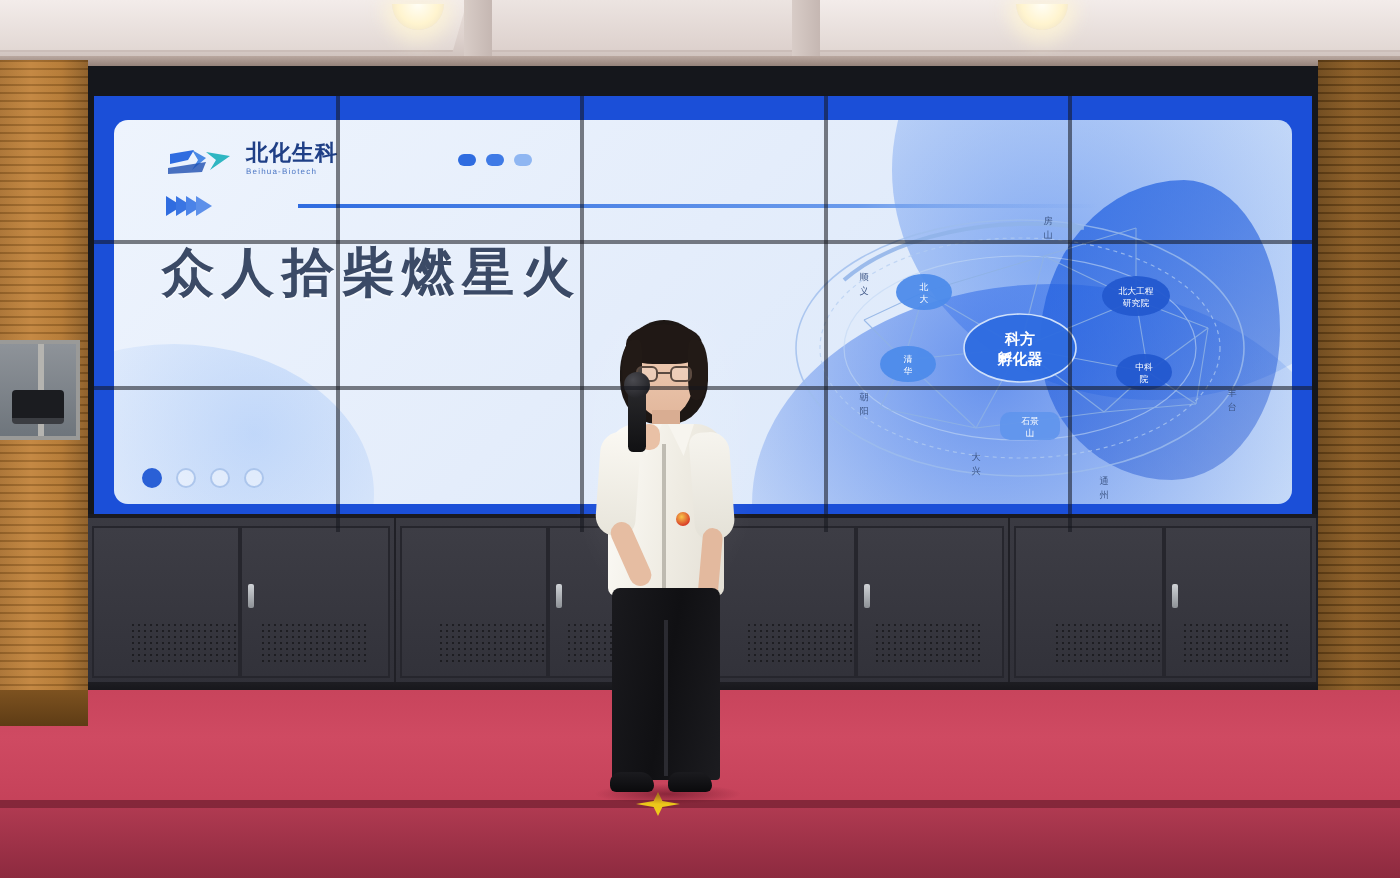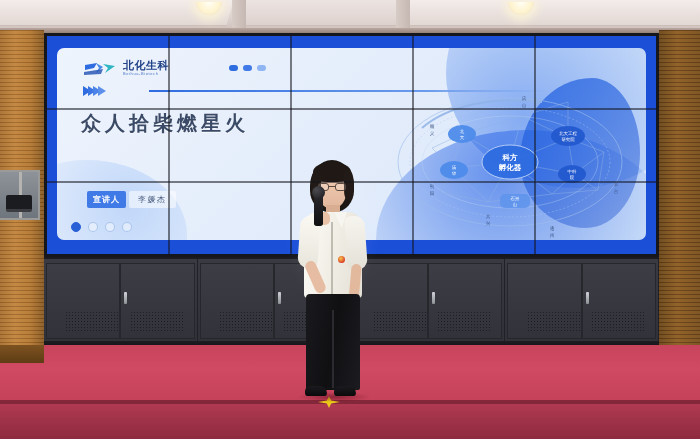--- a/index.html
+++ b/index.html
@@ -73,20 +73,21 @@
 
   
   .wall-frame {
     position:absolute; left:44px; top:33px; width:615px; height:224px;
     background:#15171c;
     padding:3px;
   }
   .screen {
     position:relative; width:100%; height:100%; overflow:hidden;
     background:#1b4fd8;
+    margin-top:12px;
   }
   
   .bezel-v, .bezel-h {
     position:absolute; background:rgba(20,22,30,0.55);
     z-index:40; pointer-events:none;
   }
   .bezel-v { top:0; width:2px; height:100%; }
   .bezel-h { left:0; height:2px; width:100%; }
 
   
@@ -140,22 +141,22 @@
   .chev.c3 { border-left-color:#4b83e8; }
   .chev.c4 { border-left-color:#5d90ea; }
   .hrule {
     position:absolute; left:92px; top:42px; width:400px; height:1.5px;
     background:linear-gradient(90deg,#2f6ce0,#6b9bec 70%,rgba(120,165,240,0));
   }
 
   
   .title-block { position:absolute; left:24px; top:62px; }
   .title-line {
-    font-family:Liberation Mono, monospace;
-    font-size:20px; font-weight:bold; color:#3b4a66;
+    font-family:Liberation Serif, serif;
+    font-size:26px; font-weight:bold; color:#3b4a66;
     letter-spacing:4px; line-height:30px;
     text-shadow:0 1px 0 rgba(255,255,255,0.6);
   }
 
   
   .speaker-row { position:absolute; left:30px; bottom:32px; display:flex; align-items:center; }
   .speaker-badge {
     background:#3f7ae6; color:#fff; font-size:8px; font-weight:bold;
     padding:3px 6px; border-radius:2px; letter-spacing:1px;
   }
@@ -402,24 +403,20 @@
             <div class="chev c2"></div>
             <div class="chev c3"></div>
             <div class="chev c4"></div>
           </div>
           <div class="hrule"></div>
 
           <div class="title-block">
             <div class="title-line">众人拾柴燃星火</div>
           </div>
 
-          <div class="speaker-row">
-            <div class="speaker-badge">宣讲人</div>
-            <div class="speaker-name">李媛杰</div>
-          </div>
 
           <div class="mini-bar">
             <div class="mini-ic active"></div>
             <div class="mini-ic"></div>
             <div class="mini-ic"></div>
             <div class="mini-ic"></div>
           </div>
 
           <div class="diagram">
             <svg viewBox="0 0 250 160" preserveAspectRatio="none">

